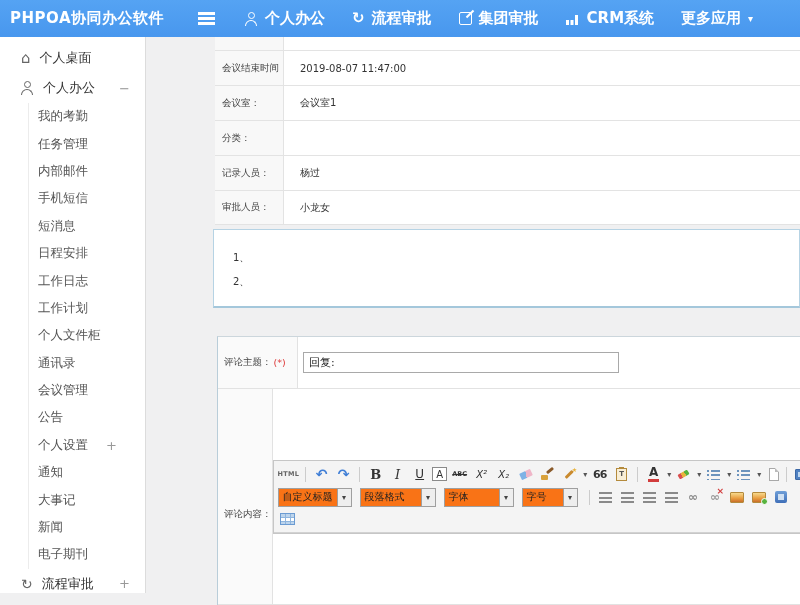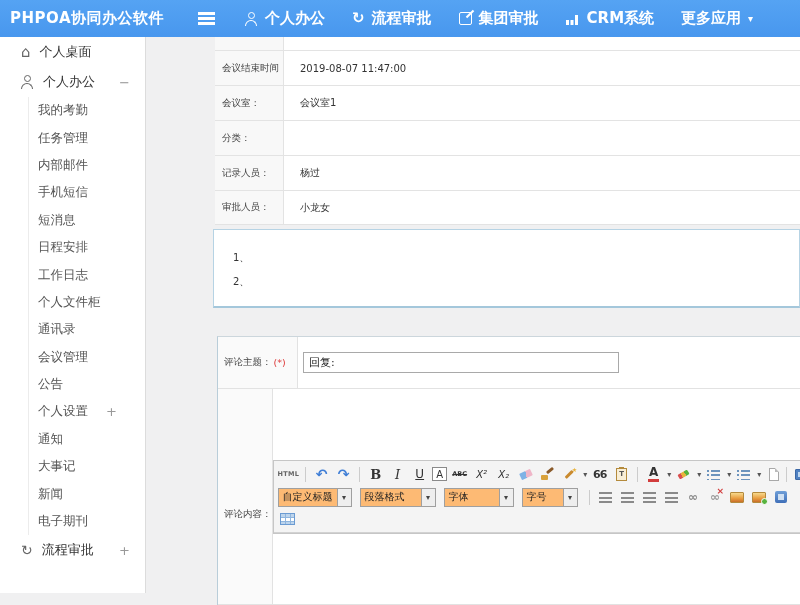--- a/index.html
+++ b/index.html
@@ -20,21 +20,21 @@
   .ico-person::after { content:""; position:absolute; bottom:0; left:0; width:10px; height:5px; border:1.5px solid currentColor; border-bottom:none; border-radius:6px 6px 0 0; }
   .ico-flow { font-size:15px; line-height:1; }
   .ico-flow::before { content:"↻"; }
   .ico-edit { position:relative; width:13px; height:13px; border:1.5px solid #fff; border-radius:2px; display:inline-block; }
   .ico-edit::after { content:""; position:absolute; width:2px; height:10px; background:#fff; transform:rotate(45deg); top:-4px; right:0px; }
   .ico-chart { position:relative; width:14px; height:12px; display:inline-block; }
   .ico-chart::before { content:""; position:absolute; left:0; bottom:0; width:3px; height:5px; background:#fff; box-shadow:4.5px 0 0 0 #fff; }
   .ico-chart::after { content:""; position:absolute; left:9px; bottom:0; width:3px; height:10px; background:#fff; }
 
   
-  .sidebar { position:absolute; top:37px; left:0; bottom:12px; width:146px; background:#fff; border-right:1px solid #dcdcdc; padding-top:0; font-size:13px; color:#333; }
+  .sidebar { position:absolute; top:37px; left:0; bottom:12px; width:146px; background:#fff; border-right:1px solid #dcdcdc; padding-top:6px; font-size:13px; color:#333; }
   .side-item { height:30px; display:flex; align-items:center; padding-left:21px; gap:9px; cursor:pointer; }
   .side-item .ico { color:#666; }
   .ico-home { font-size:15px; line-height:1; color:#555; }
   .ico-home::before { content:"⌂"; }
   .ico-flow-gray { font-size:14px; line-height:1; color:#666; }
   .ico-flow-gray::before { content:"↻"; }
   .expander { margin-left:auto; margin-right:15px; color:#999; font-size:13px; }
   .side-sub { margin-left:28px; border-left:1px solid #ececec; }
   .side-sub-item { height:27.4px; display:flex; align-items:center; padding-left:9px; font-size:12.5px; color:#555; cursor:pointer; }
   .side-sub-item .expander { margin-right:28px; }
@@ -95,21 +95,21 @@
   .ico-list { position:relative; width:13px; height:11px; }
   .ico-list::before { content:""; position:absolute; left:0; top:1px; width:2px; height:10px; background:repeating-linear-gradient(to bottom,#6b93bd 0 2px,transparent 2px 4.5px); }
   .ico-list::after { content:""; position:absolute; left:4px; top:1px; right:0; height:10px; background:repeating-linear-gradient(to bottom,#6b93bd 0 2px,transparent 2px 4.5px); }
   .ico-page { position:relative; width:10px; height:13px; background:#fff; border:1px solid #a8a8a8; }
   .ico-page::after { content:""; position:absolute; top:-1px; right:-1px; width:0; height:0; border-style:solid; border-width:0 4px 4px 0; border-color:#f4f4f4 #f4f4f4 #bbb #bbb; }
   .ico-monitor { position:relative; width:15px; height:11px; background:#4f81c2; border:1px solid #3b67a5; border-radius:1px; }
   .ico-monitor::before { content:""; position:absolute; left:2px; right:2px; top:2px; bottom:2px; background:#bcd6f0; }
   .ico-monitor::after { content:""; position:absolute; left:4px; bottom:-4px; width:6px; height:2px; background:#3b67a5; }
   .push-right { margin-left:auto; }
 
-  .tb-select { display:flex; align-items:center; height:19px; border:1px solid #9f9f9f; background:#fdba74; font-size:10px; color:#222; padding-left:4px; margin-right:5px; cursor:pointer; flex:none; }
+  .tb-select { display:flex; align-items:center; height:19px; border:1px solid #9f9f9f; background:#f97316; font-size:10px; color:#222; padding-left:4px; margin-right:5px; cursor:pointer; flex:none; }
   .tb-select .sel-caret { margin-left:auto; border-left:1px solid #9f9f9f; width:14px; height:100%; display:flex; align-items:center; justify-content:center; font-size:8px; color:#444; background:#eee; }
   .w1{width:74px;} .w2{width:76px;text-align:center;} .w3{width:70px;} .w4{width:56px;}
   .ico-align { width:13px; height:11px; background:repeating-linear-gradient(to bottom,#8a8a8a 0 2px,transparent 2px 4.6px); }
   .ico-align.ctr { background:repeating-linear-gradient(to bottom,#8a8a8a 0 2px,transparent 2px 4.6px); }
   .ico-link { font-size:12px; font-weight:bold; color:#888; line-height:1; }
   .ico-link::before { content:"∞"; }
   .ico-unlink { position:relative; font-size:12px; font-weight:bold; color:#999; line-height:1; }
   .ico-unlink::before { content:"∞"; }
   .ico-unlink::after { content:"×"; position:absolute; right:-4px; top:-4px; color:#d23c3c; font-size:9px; }
   .ico-img { position:relative; width:14px; height:11px; border:1px solid #b48a3c; background:linear-gradient(to bottom,#f7d98c 0%,#e89c3f 60%,#c96f2a 100%); border-radius:1px; }
@@ -176,20 +176,23 @@
     <div class="side-sub-item">
         <span>短消息</span>
       </div>
     <div class="side-sub-item">
         <span>日程安排</span>
       </div>
     <div class="side-sub-item">
         <span>工作日志</span>
       </div>
     <div class="side-sub-item">
+        <span>工作计划</span>
+      </div>
+    <div class="side-sub-item">
         <span>个人文件柜</span>
       </div>
     <div class="side-sub-item">
         <span>通讯录</span>
       </div>
     <div class="side-sub-item">
         <span>会议管理</span>
       </div>
     <div class="side-sub-item">
         <span>公告</span>

